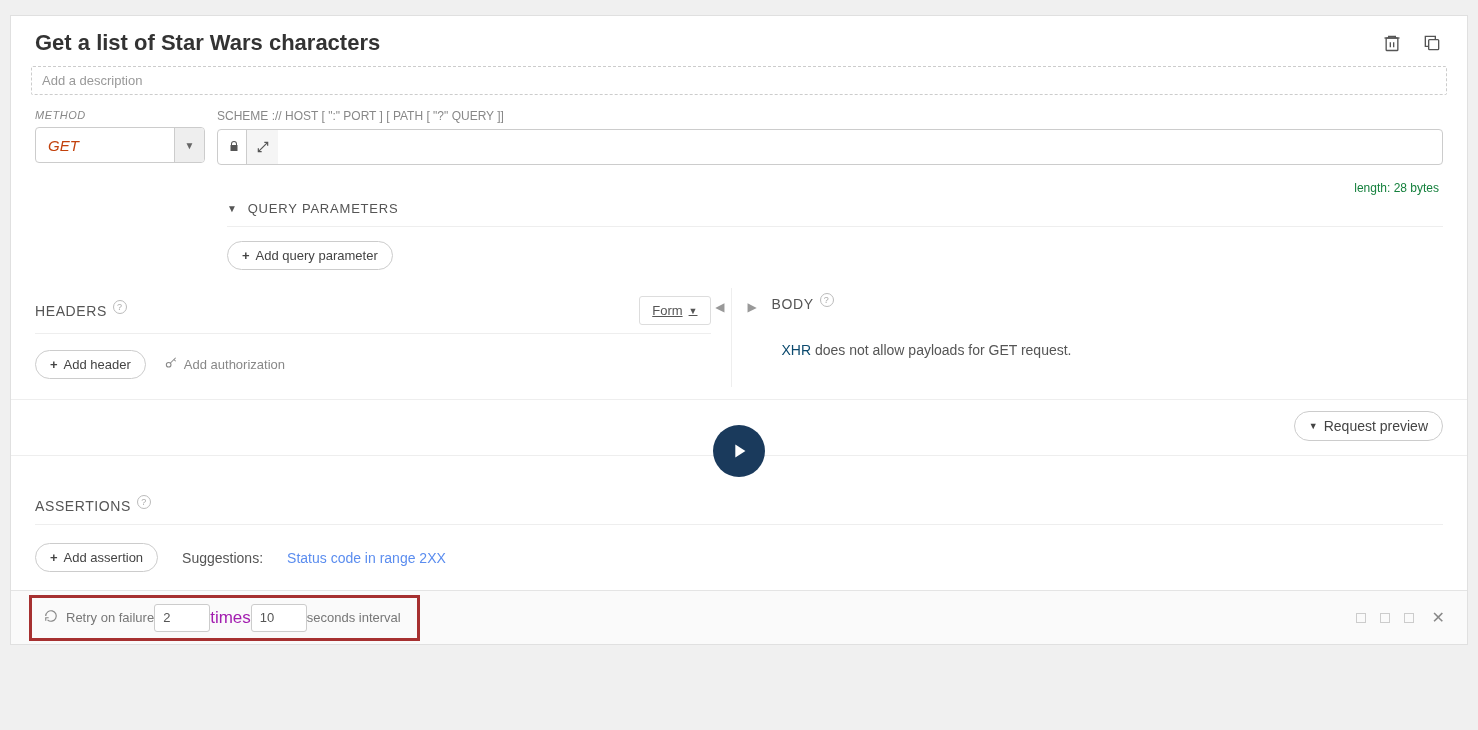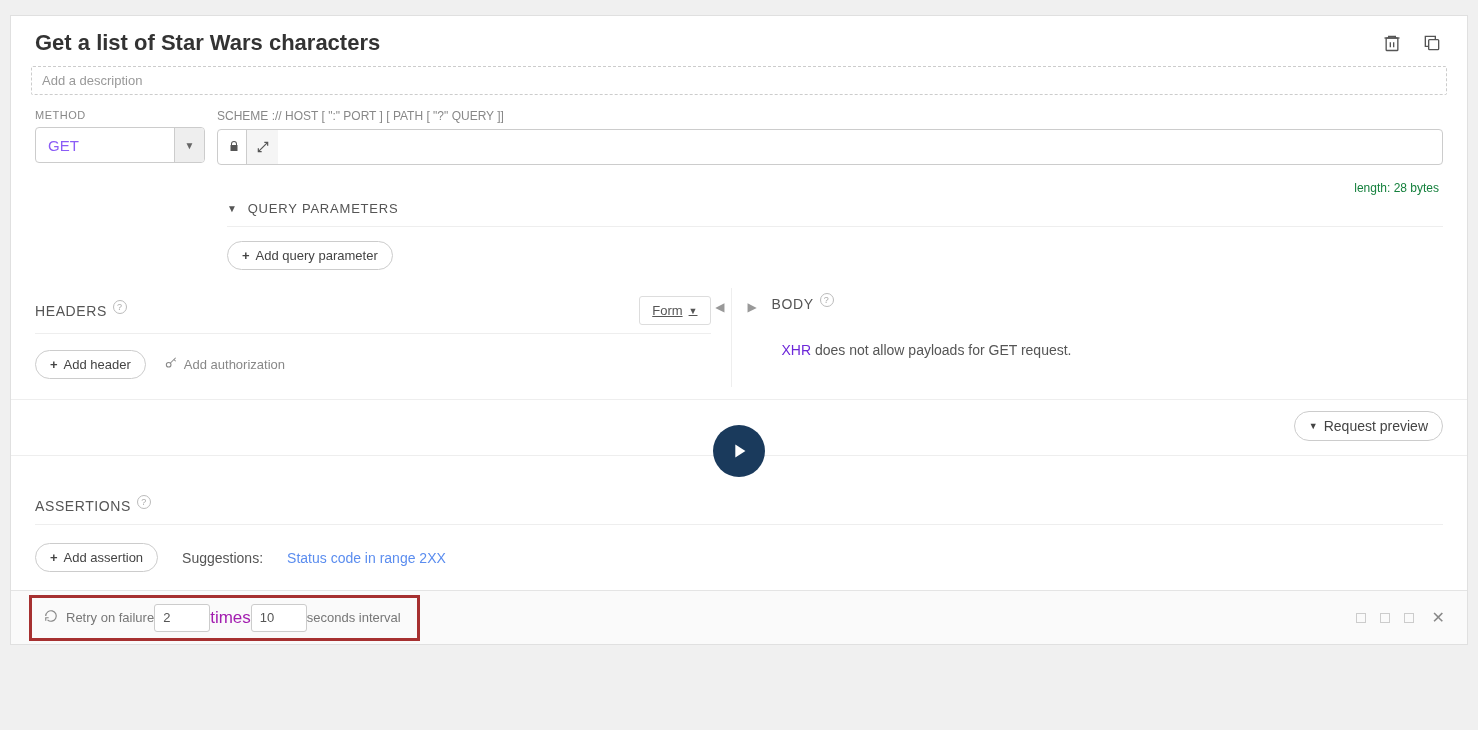--- a/index.html
+++ b/index.html
@@ -43,21 +43,21 @@
       border-radius: 2px;
       padding: 6px 10px;
       color: #999;
       font-size: 13px;
     }
     .method-url-row {
       display: flex;
       padding: 0 24px 12px 24px;
       gap: 12px;
     }
-    .method-col { width: 170px; }
+    .method-col { width: 170px; font-style: italic; }
     .url-col { flex: 1; }
     .field-label {
       font-size: 11px;
       color: #888;
       letter-spacing: .5px;
       text-transform: uppercase;
       margin-bottom: 6px;
       display: block;
     }
     .field-label.scheme {
@@ -71,21 +71,21 @@
       border-radius: 4px;
       height: 36px;
       overflow: hidden;
     }
     .method-select .val {
       flex: 1;
       display: flex;
       align-items: center;
       padding: 0 12px;
       font-size: 15px;
-      color: #8b5cf6;
+      color: #c2410c;
       text-align: right;
     }
     .method-select .caret {
       width: 30px;
       background: #eee;
       border-left: 1px solid #ccc;
       display: flex; align-items:center; justify-content:center;
       color: #666; font-size: 10px;
     }
     .url-input-wrap {
@@ -191,21 +191,21 @@
       padding: 16px 0 8px 0;
     }
     .link-like {
       display:flex; align-items:center; gap:6px;
       color:#888; font-size:13px; cursor:pointer;
     }
     .body-msg {
       padding: 22px 0 8px 10px;
       font-size: 14px; color:#555;
     }
-    .body-msg .xhr { color: #6d28d9; }
+    .body-msg .xhr { color: #0c4a6e; }
     .preview-bar {
       border-top:1px solid #eee;
       padding: 10px 24px 10px 24px;
       display:flex; justify-content:flex-end; align-items:center;
       position: relative;
       min-height: 52px;
     }
     .preview-btn {
       display:flex; align-items:center; gap:6px;
       border:1px solid #ccc; border-radius:18px;

